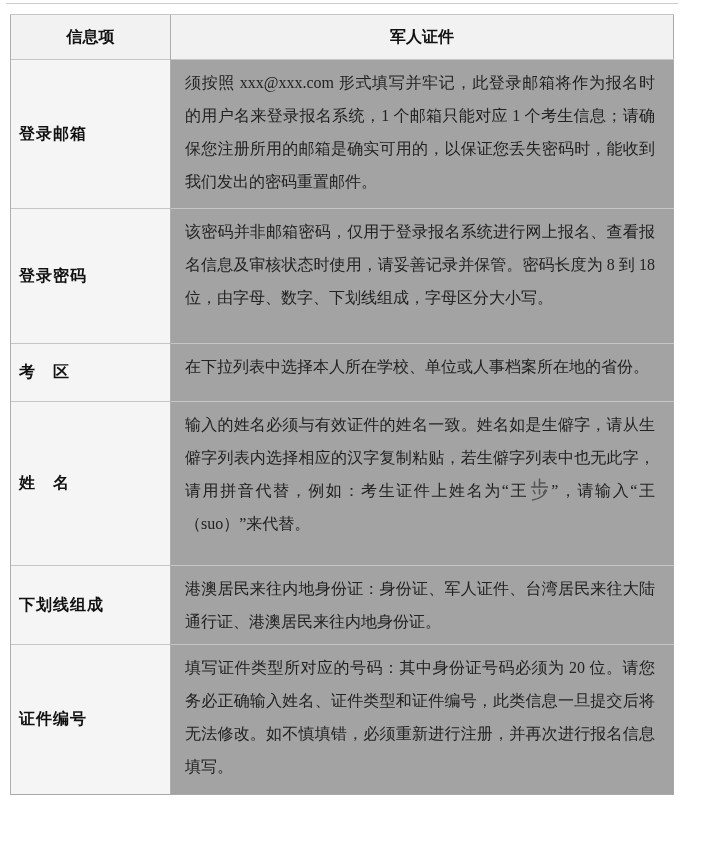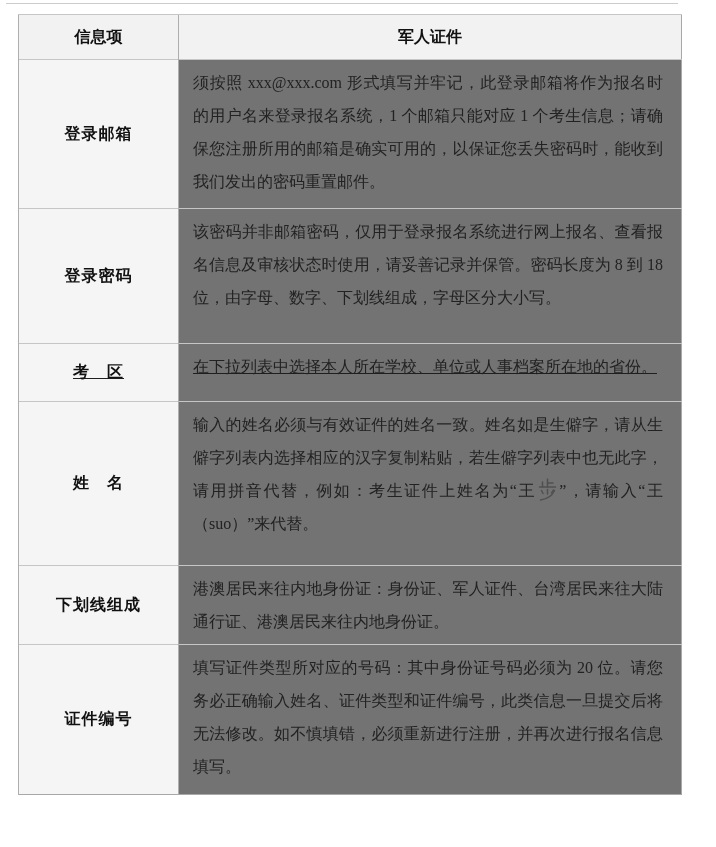--- a/index.html
+++ b/index.html
@@ -19,21 +19,21 @@
     position: absolute;
     top: 3px;
     left: 6px;
     width: 672px;
     height: 1px;
     background: #cccccc;
   }
   table.info-table {
     position: absolute;
     top: 14px;
-    left: 18px;
+    left: 10px;
     width: 663px;
     border-collapse: collapse;
     table-layout: fixed;
     border: 1px solid #a8a8a8;
     font-size: 16px;
   }
   table.info-table col.c-label { width: 160px; }
   table.info-table col.c-desc  { width: 503px; }
   th, td {
     border-left: 1px solid #aeaeae;
@@ -45,38 +45,38 @@
     font-weight: bold;
     text-align: center;
     vertical-align: middle;
     font-size: 16px;
     color: #111111;
     padding: 4px 6px;
   }
   td.label-cell {
     background: #f5f5f5;
     font-weight: bold;
-    text-align: center;
+    text-align: left;
     vertical-align: middle;
     color: #111111;
     padding: 4px 8px;
     letter-spacing: 1px;
   }
   td.desc-cell {
-    background: #737373;
+    background: #a3a3a3;
     vertical-align: top;
     text-align: justify;
     padding: 6px 18px 6px 14px;
     line-height: 33px;
     color: #222222;
   }
   tr.h45  { height: 45px; }
   tr.h149 { height: 149px; }
   tr.h135 { height: 135px; }
-  tr.h58  { height: 58px; text-decoration: underline; }
+  tr.h58  { height: 58px; }
   tr.h53  { height: 53px; }
   tr.h164 { height: 164px; }
   tr.h78  { height: 78px; }
   tr.h150 { height: 150px; }
   .rare-char {
     display: inline-block;
     width: 21px;
     height: 24px;
     vertical-align: -5px;
     margin: 0 1px;

